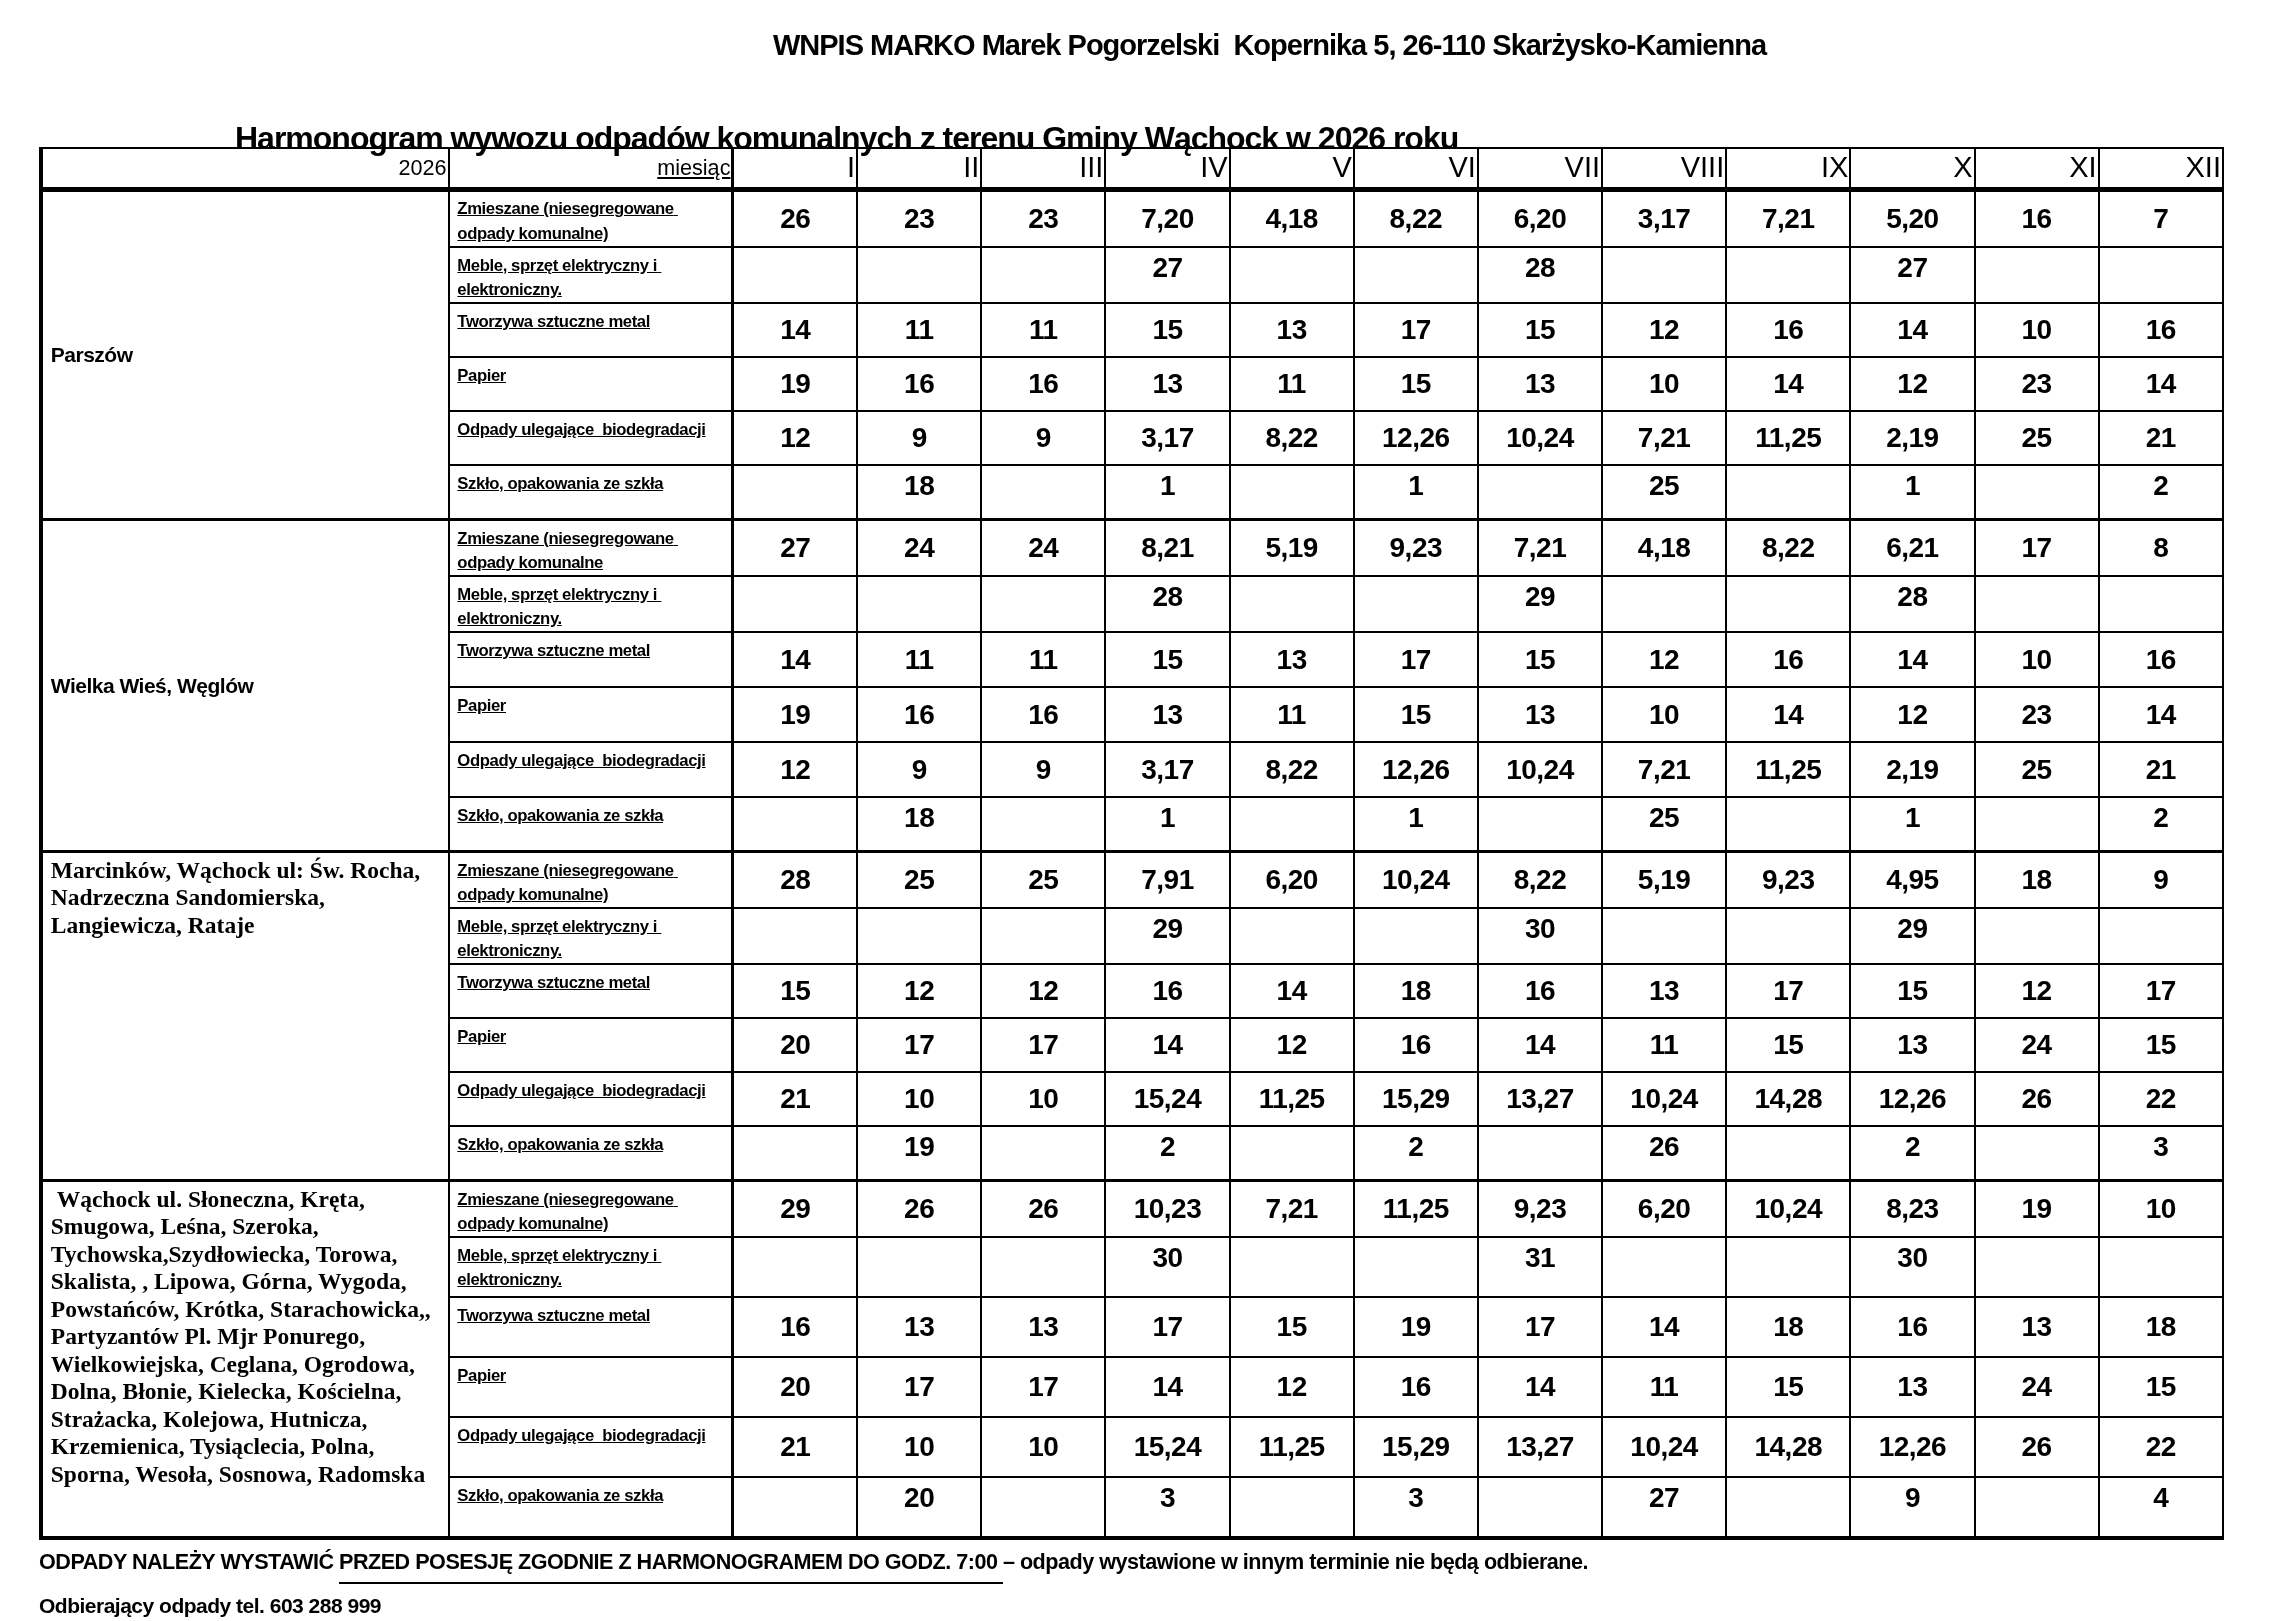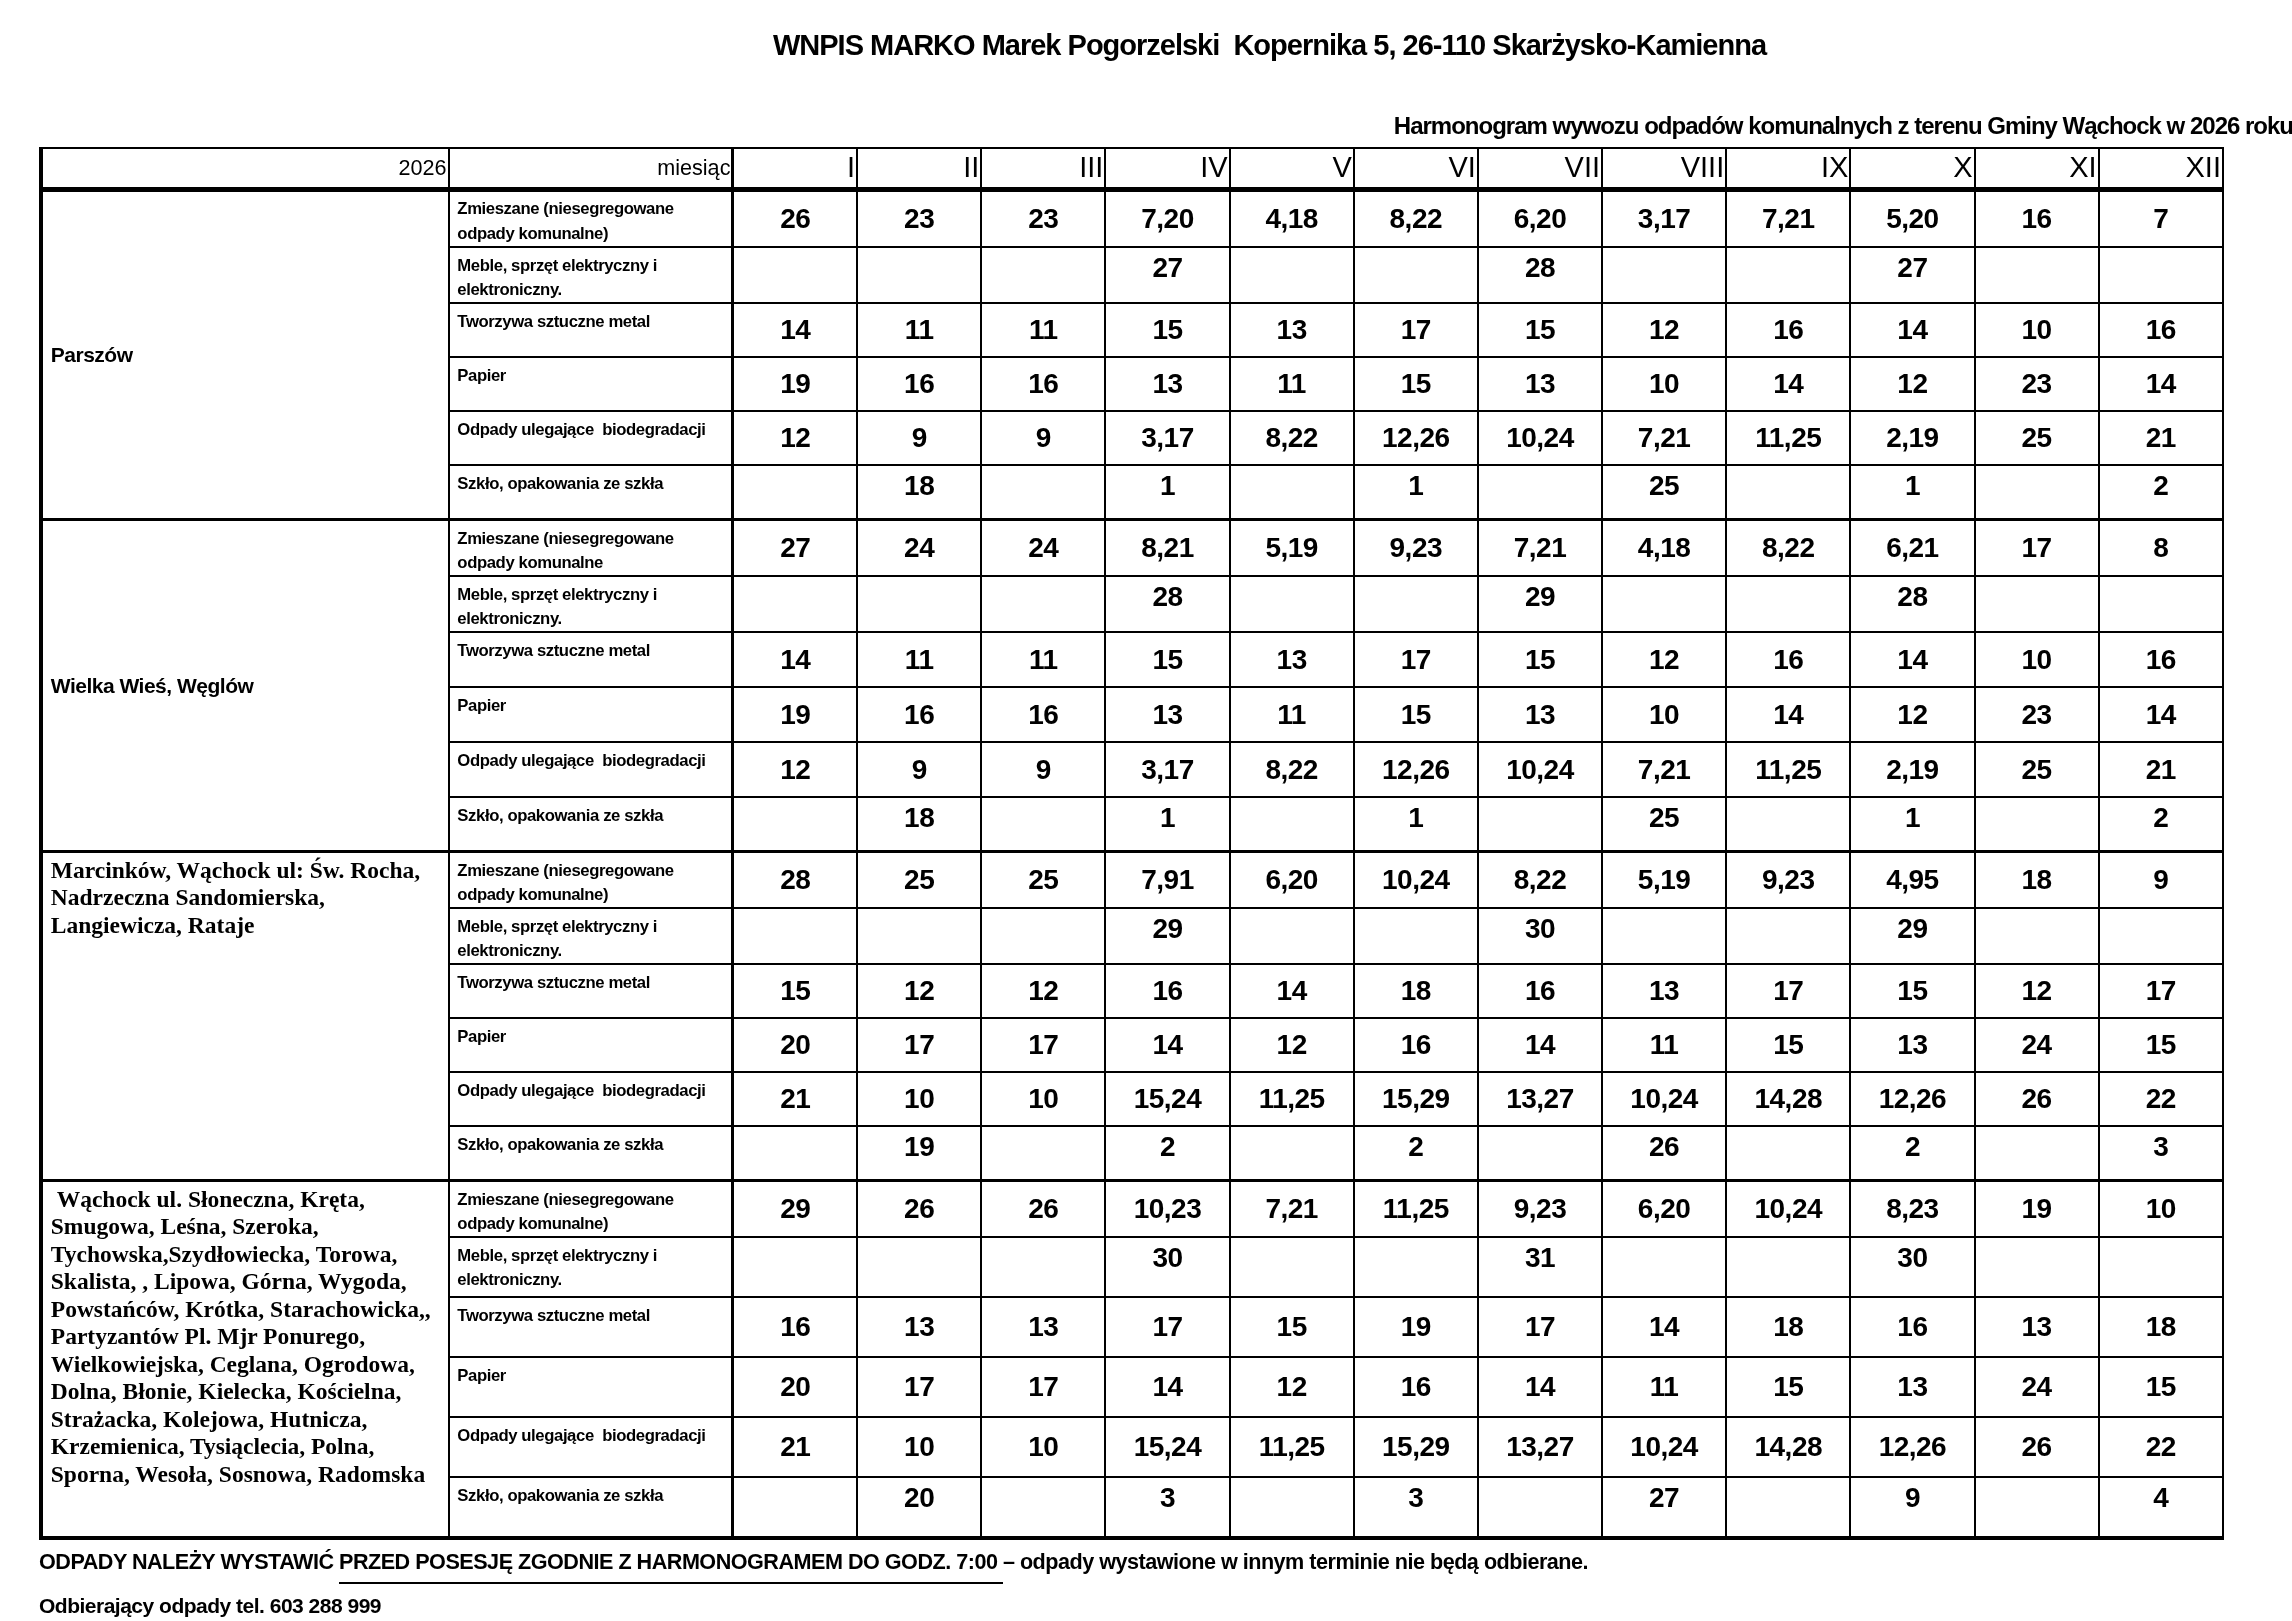--- a/index.html
+++ b/index.html
@@ -5,38 +5,38 @@
   html,body{margin:0;padding:0;}
   body{
     width:2293px;height:1621px;background:#ffffff;color:#000;
     font-family:"Liberation Sans",sans-serif;position:relative;overflow:hidden;
   }
   .doc-title{
     position:absolute;top:29px;left:245px;width:2049px;text-align:center;
     font-size:29px;font-weight:bold;letter-spacing:-1px;white-space:pre-wrap;
   }
   .doc-subtitle{
-    position:absolute;top:112px;left:235px;width:2058px;text-align:right;
-    font-size:24px;font-weight:bold;letter-spacing:-1px;white-space:pre-wrap;
+    position:absolute;top:120px;left:235px;width:2058px;text-align:left;
+    font-size:32px;font-weight:bold;letter-spacing:-1px;white-space:pre-wrap;
   }
   table#schedule-table{
     position:absolute;left:39px;top:147px;width:2185px;
     table-layout:fixed;border-collapse:collapse;
     border-top:2.9px solid #000;border-right:2.9px solid #000;
     border-left:4.9px solid #000;border-bottom:4.9px solid #000;
   }
   #schedule-table th,#schedule-table td{
     border:2px solid #000;overflow:hidden;box-sizing:border-box;
   }
   #schedule-table th{
     height:41px;font-weight:normal;font-size:29px;text-align:right;vertical-align:middle;
     border-bottom:5.9px solid #000;
   }
   #schedule-table th.c-area,#schedule-table th.c-type{font-size:21.6px;}
-  #schedule-table .c-type{border-right:3.9px solid #000;}
+  #schedule-table .c-type{border-right:3.9px solid #000;text-decoration:underline;}
   #schedule-table tr.group-first td{border-top:3.9px solid #000;}
   td.c-area{
     vertical-align:middle;font-weight:bold;font-size:21px;
     padding:3.9px 3.9px 3.9px 7.8px;letter-spacing:-0.5px;line-height:1.2;white-space:pre-wrap;
   }
   td.c-area.serif{
     font-family:"Liberation Serif",serif;font-size:23.5px;vertical-align:top;
     line-height:1.17;letter-spacing:0;padding-top:4px;
   }
   td.c-type{

